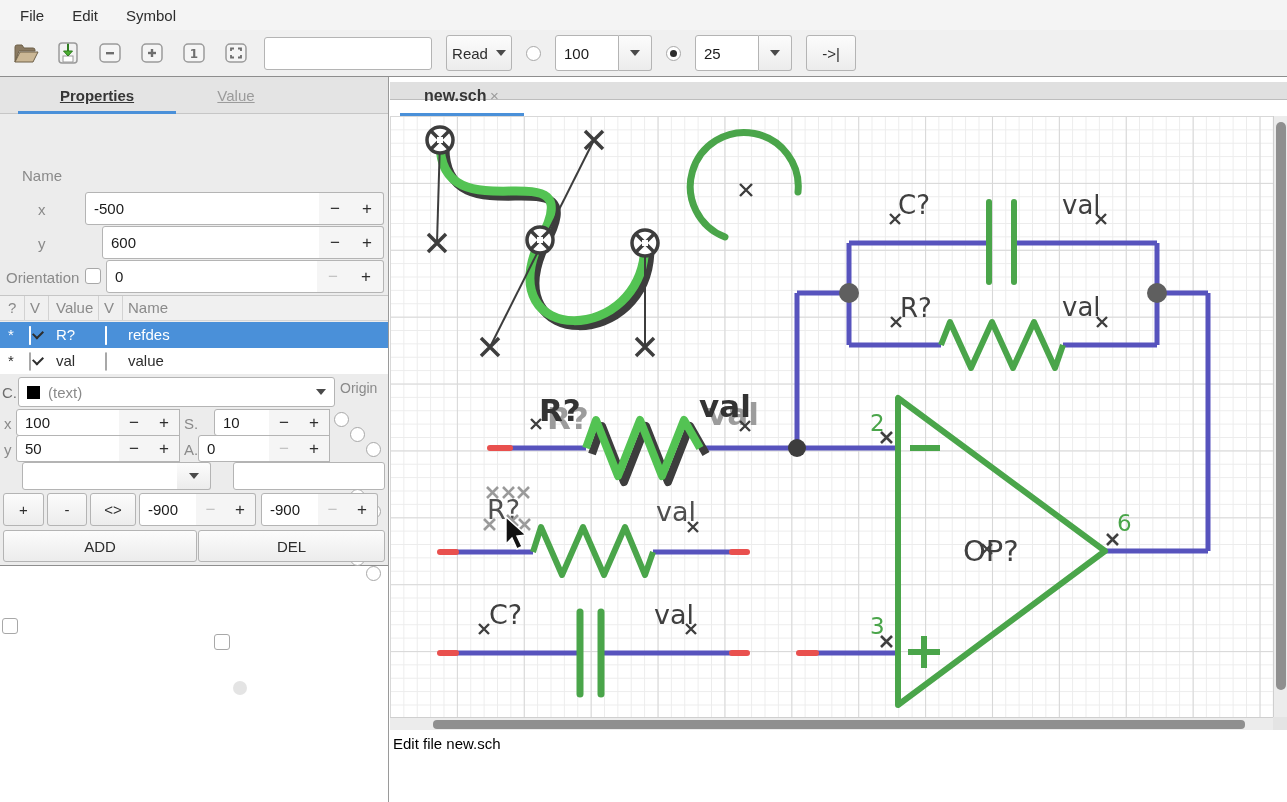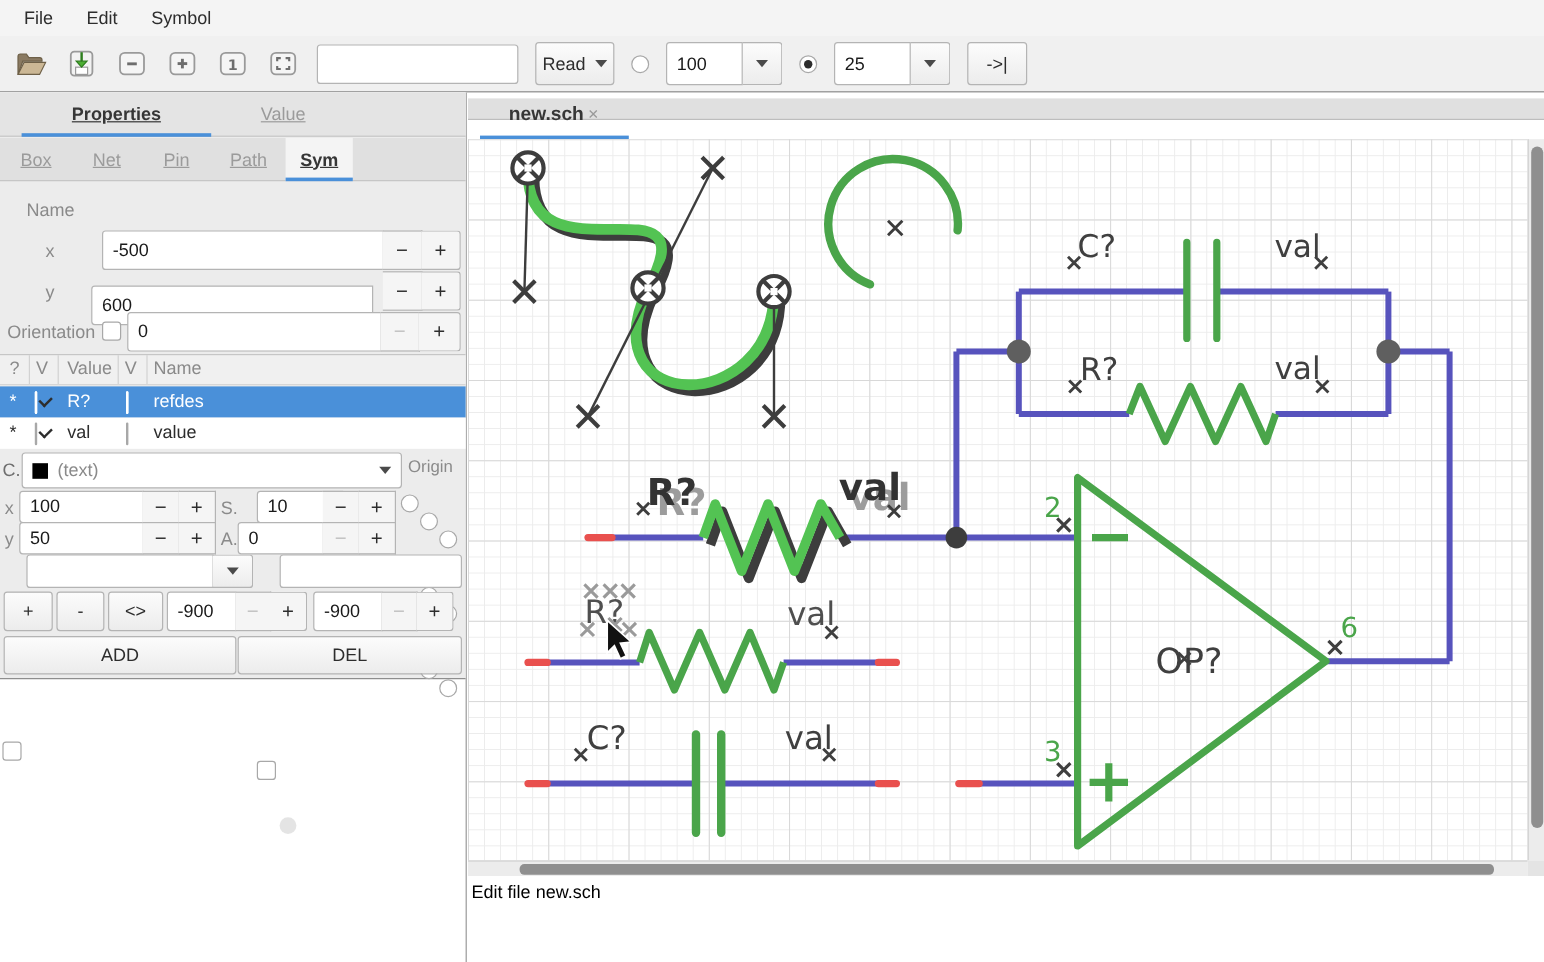--- a/index.html
+++ b/index.html
@@ -132,48 +132,30 @@
       <div class="tabbar" style="top:0;height:37px;">
         <div class="tab active" style="width:158px;height:37px;margin-left:18px;">
           <span>Properties</span>
           <span class="underline"></span>
         </div>
         <div class="tab" style="width:120px;height:37px;">
           <span>Value</span>
         </div>
       </div>
 
-      <div class="tabbar" style="top:38px;height:36px;background:#e0e0e0;">
-        <div class="tab" style="width:60px;height:36px;">
-            <span>Box</span>
-          </div>
-        <div class="tab" style="width:58px;height:36px;">
-            <span>Net</span>
-          </div>
-        <div class="tab" style="width:58px;height:36px;">
-            <span>Pin</span>
-          </div>
-        <div class="tab" style="width:62px;height:36px;">
-            <span>Path</span>
-          </div>
-        <div class="tab active" style="width:56px;height:36px;background:#f4f4f4;">
-          <span>Sym</span>
-          <span class="underline"></span>
-        </div>
-      </div>
 
       <div class="abs fieldlabel" style="left:22px;top:90px;">Name</div>
 
       <div class="abs fieldlabel" style="left:38px;top:124px;">x</div>
       <div class="entry abs" style="left:85px;top:115px;width:235px;height:33px;border-radius:3px 0 0 3px;">-500</div>
       <div class="spinbtn abs" style="left:319px;top:115px;width:33px;height:33px;border-left:none;">−</div>
       <div class="spinbtn abs" style="left:351px;top:115px;width:33px;height:33px;border-left:none;border-radius:0 3px 3px 0;">+</div>
 
       <div class="abs fieldlabel" style="left:38px;top:158px;">y</div>
-      <div class="entry abs" style="left:76px;top:149px;width:235px;height:33px;border-radius:3px 0 0 3px;margin-top:12px;">600</div>
+      <div class="entry abs" style="left:102px;top:149px;width:235px;height:33px;border-radius:3px 0 0 3px;">600</div>
       <div class="spinbtn abs" style="left:319px;top:149px;width:33px;height:33px;border-left:none;">−</div>
       <div class="spinbtn abs" style="left:351px;top:149px;width:33px;height:33px;border-left:none;border-radius:0 3px 3px 0;">+</div>
 
       <div class="abs fieldlabel" style="left:6px;top:192px;">Orientation</div>
       <div class="checkbox abs" style="left:85px;top:191px;"></div>
       <div class="entry abs" style="left:106px;top:183px;width:212px;height:33px;border-radius:3px 0 0 3px;">0</div>
       <div class="spinbtn disabled abs" style="left:317px;top:183px;width:33px;height:33px;border-left:none;">−</div>
       <div class="spinbtn abs" style="left:349px;top:183px;width:35px;height:33px;border-left:none;border-radius:0 3px 3px 0;">+</div>
 
       <div class="abs" style="left:0;top:218px;width:388px;height:26px;background:#f0f0f0;border-top:1px solid #c6c6c6;border-bottom:1px solid #d6d6d6;">

